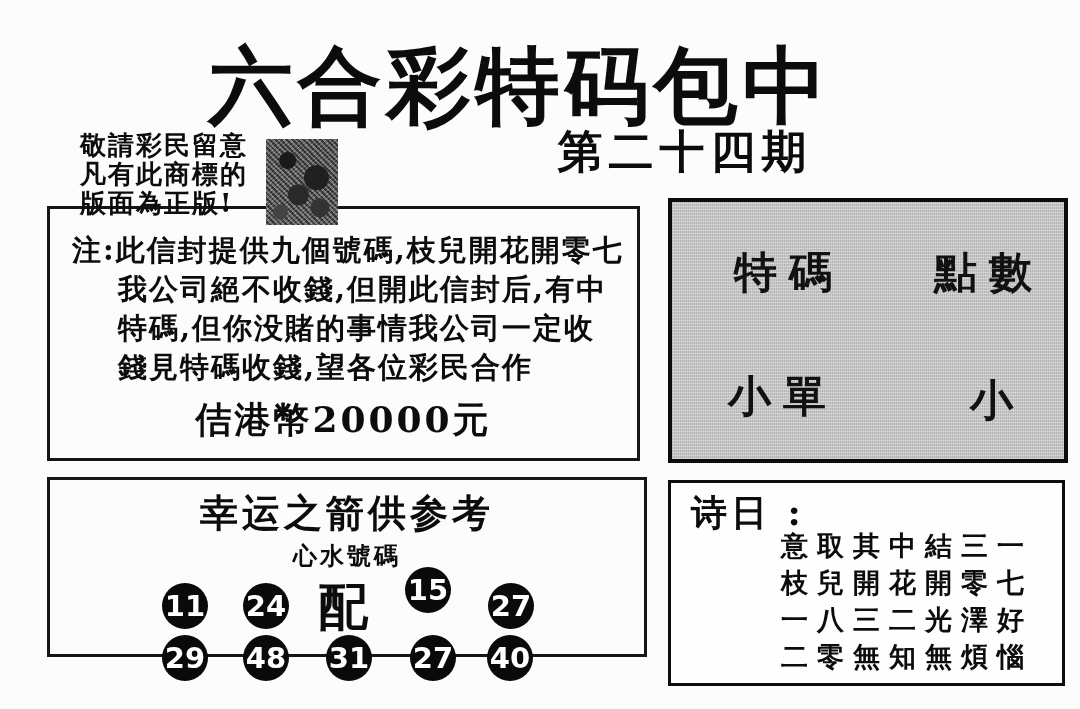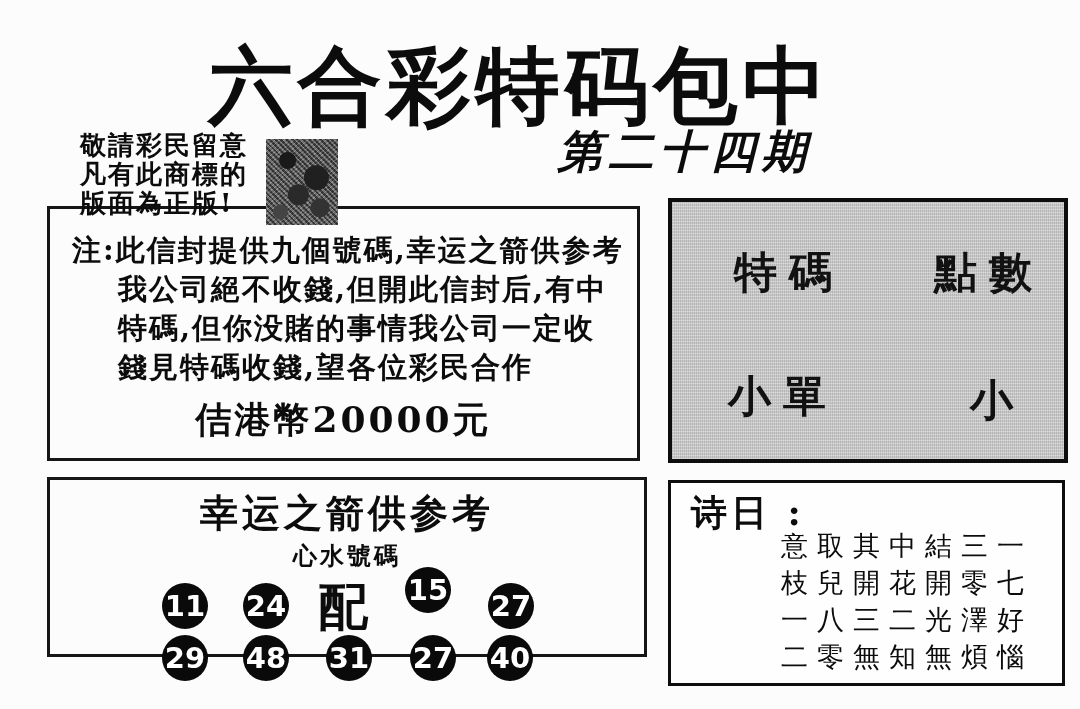--- a/index.html
+++ b/index.html
@@ -11,21 +11,21 @@
   }
   
   .main-title {
     position:absolute; left:150px; top:30px; width:740px;
     text-align:center; font-weight:bold; font-size:84px;
     letter-spacing:5px; font-family:"DejaVu Sans", sans-serif;
   }
   .issue {
     position:absolute; left:530px; top:122px; width:310px;
     text-align:center; font-weight:bold; font-size:45px;
-    letter-spacing:6px; font-family:"DejaVu Serif", serif;font-style:italic;
+    letter-spacing:6px; font-family:"DejaVu Serif", serif;
   }
   
   .notice {
     position:absolute; left:80px; top:131px; z-index:3;
     font-family:"DejaVu Serif", serif; font-weight:700;
     font-size:26px; line-height:29px; letter-spacing:2px;
   }
   .stamp {
     position:absolute; left:266px; top:139px; width:72px; height:86px; z-index:3;
     background-color:#555;
@@ -97,42 +97,42 @@
   .poem-box {
     position:absolute; left:668px; top:480px; width:397px; height:206px;
     border:3px solid #0d0d0d; background:#fefefe;padding-left:16px;
   }
   .poem-title {
     position:absolute; left:20px; top:6px; font-size:36px; font-weight:700;
     letter-spacing:4px; font-family:"DejaVu Serif", serif;
   }
   .poem-lines {
     position:absolute; left:110px; top:44px;
-    font-family:"DejaVu Serif", serif; font-weight:400;
+    font-family:"DejaVu Serif", serif; font-weight:700;
     font-size:27px; letter-spacing:9px; line-height:37px; white-space:nowrap;
   }
 </style>
 </head>
 <body>
 
 <div class="canvas">
 
   <div class="main-title">六合彩特码包中</div>
   <div class="issue">第二十四期</div>
 
   <div class="notice">
     <div class="notice-line">敬請彩民留意</div>
     <div class="notice-line">凡有此商標的</div>
     <div class="notice-line">版面為正版!</div>
   </div>
   <div class="stamp"></div>
 
   <div class="note-box">
     <div class="note-text">
-      <div class="note-line"><span>注:</span><span>此信封提供九個號碼,幸运之箭供参考</span></div>
+      <div class="note-line"><span>注:</span><span>此信封提供九個號碼,枝兒開花開零七</span></div>
       <div class="note-line cont">我公司絕不收錢,但開此信封后,有中</div>
       <div class="note-line cont">特碼,但你没賭的事情我公司一定收</div>
       <div class="note-line cont">錢見特碼收錢,望各位彩民合作</div>
     </div>
     <div class="price-line">佶港幣20000元</div>
   </div>
 
   <div class="lucky-box">
     <div class="lucky-title">幸运之箭供参考</div>
     <div class="lucky-sub">心水號碼</div>

